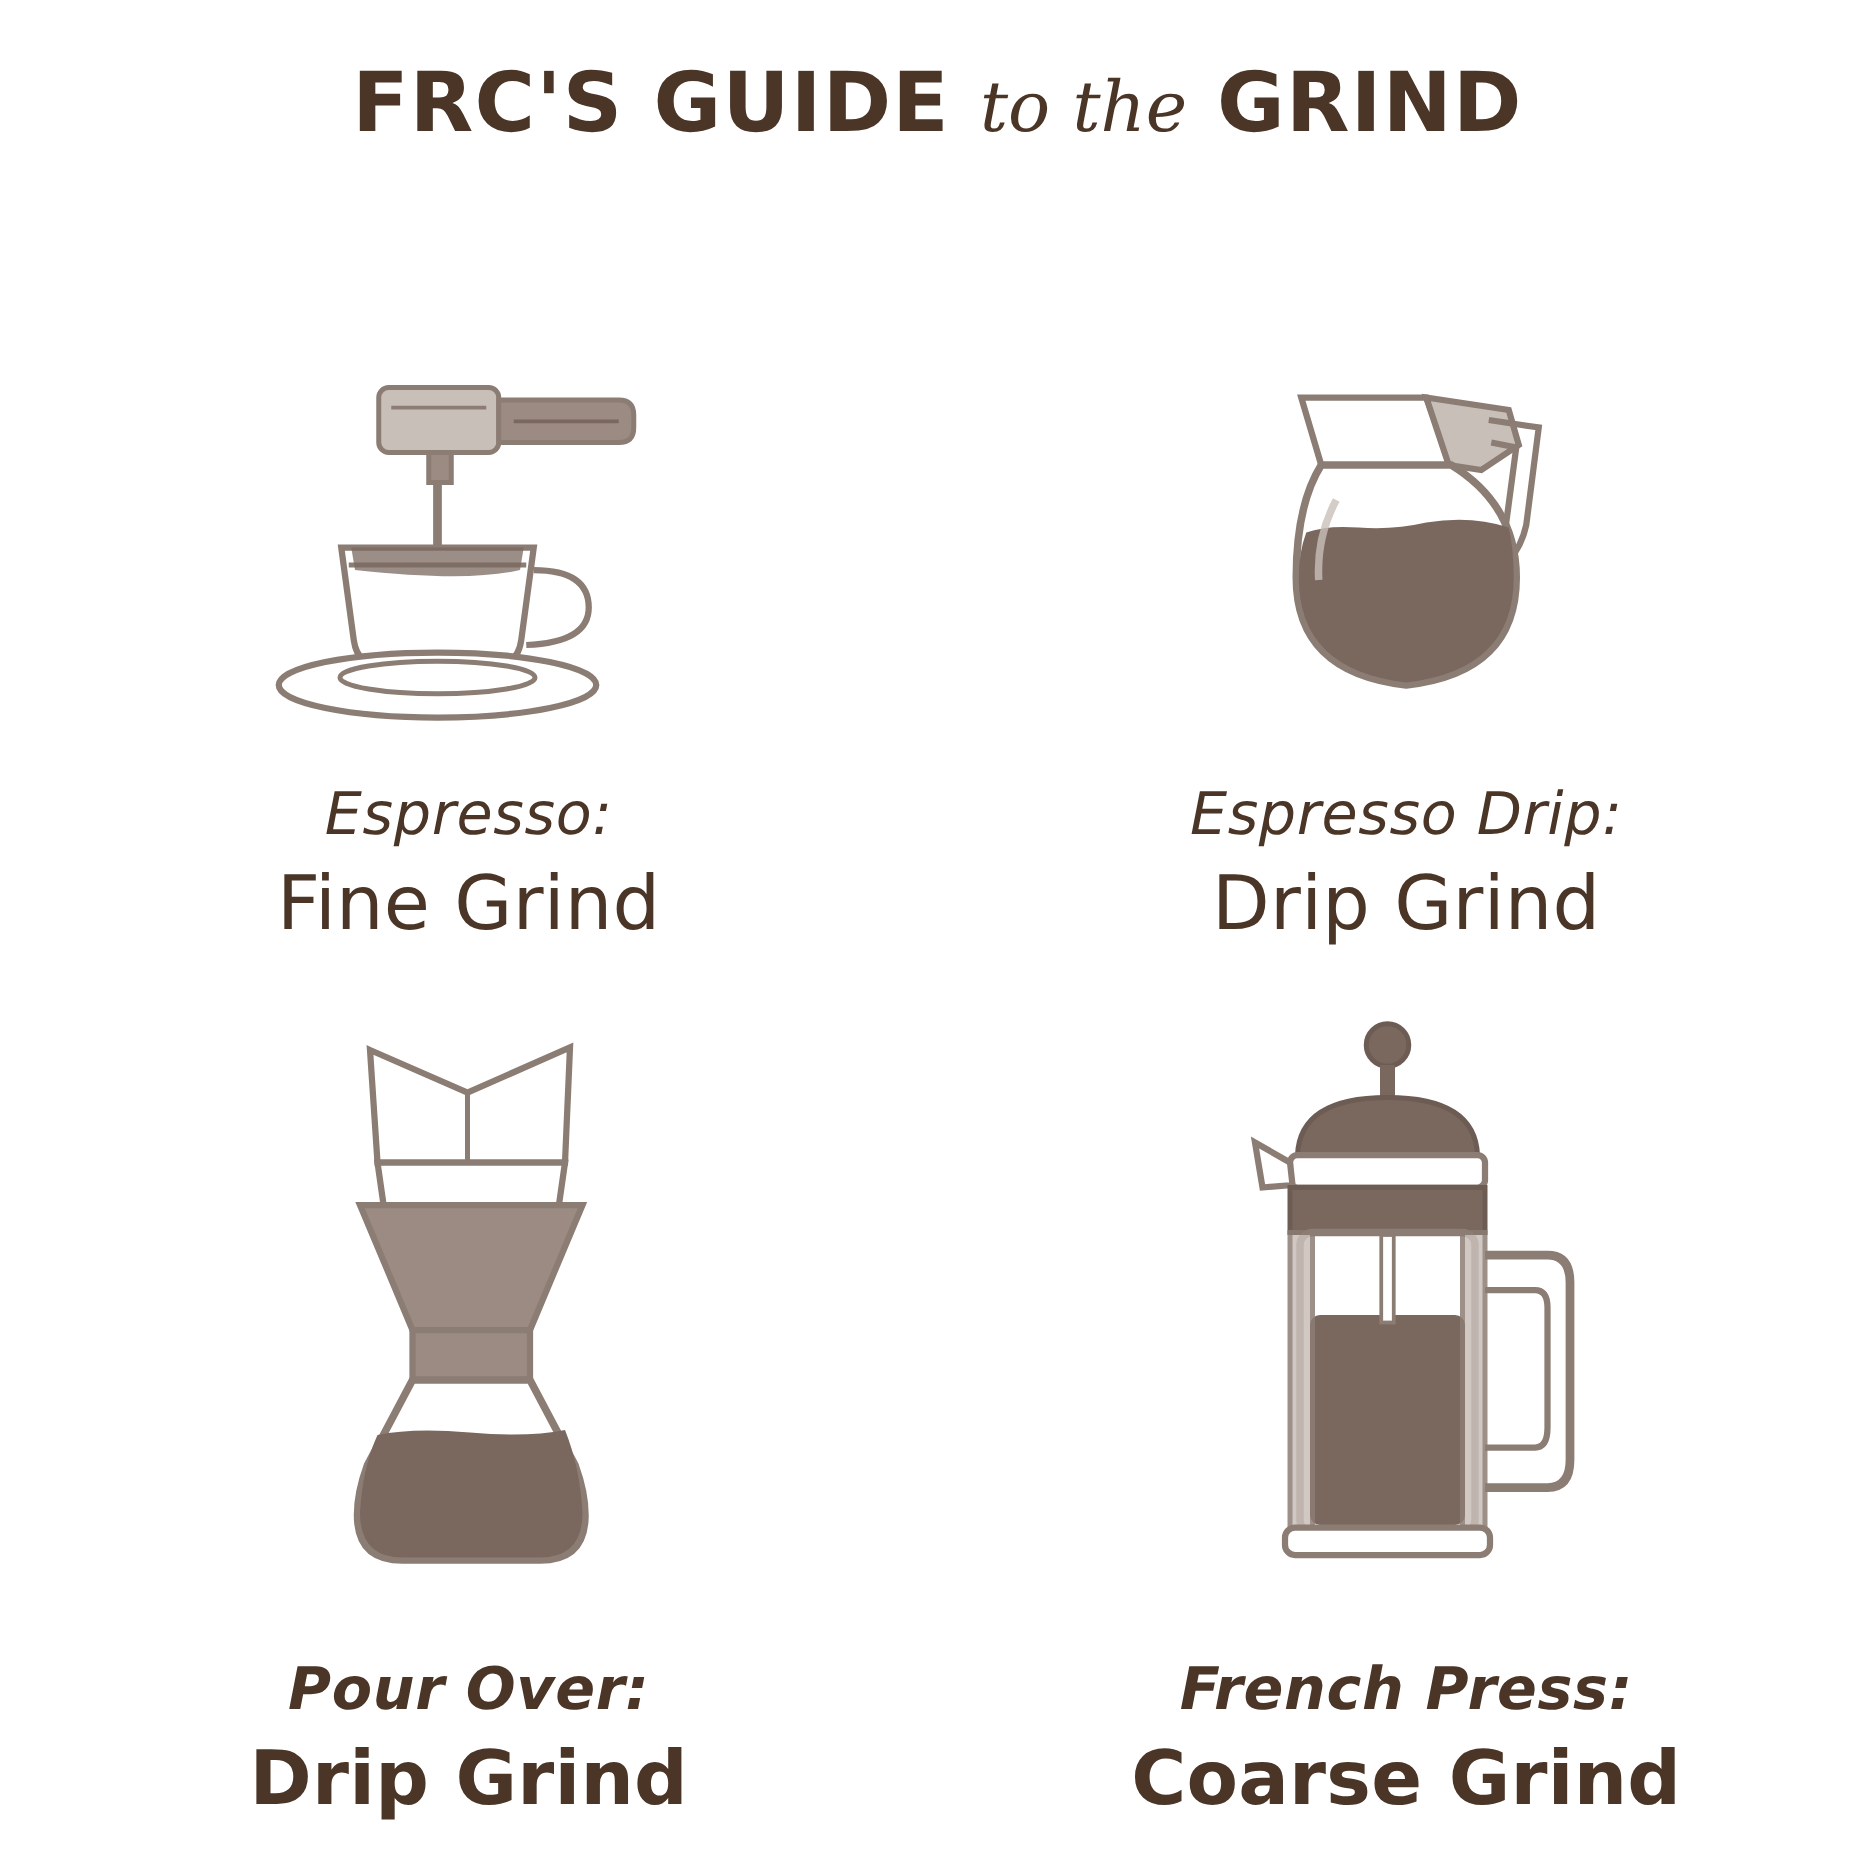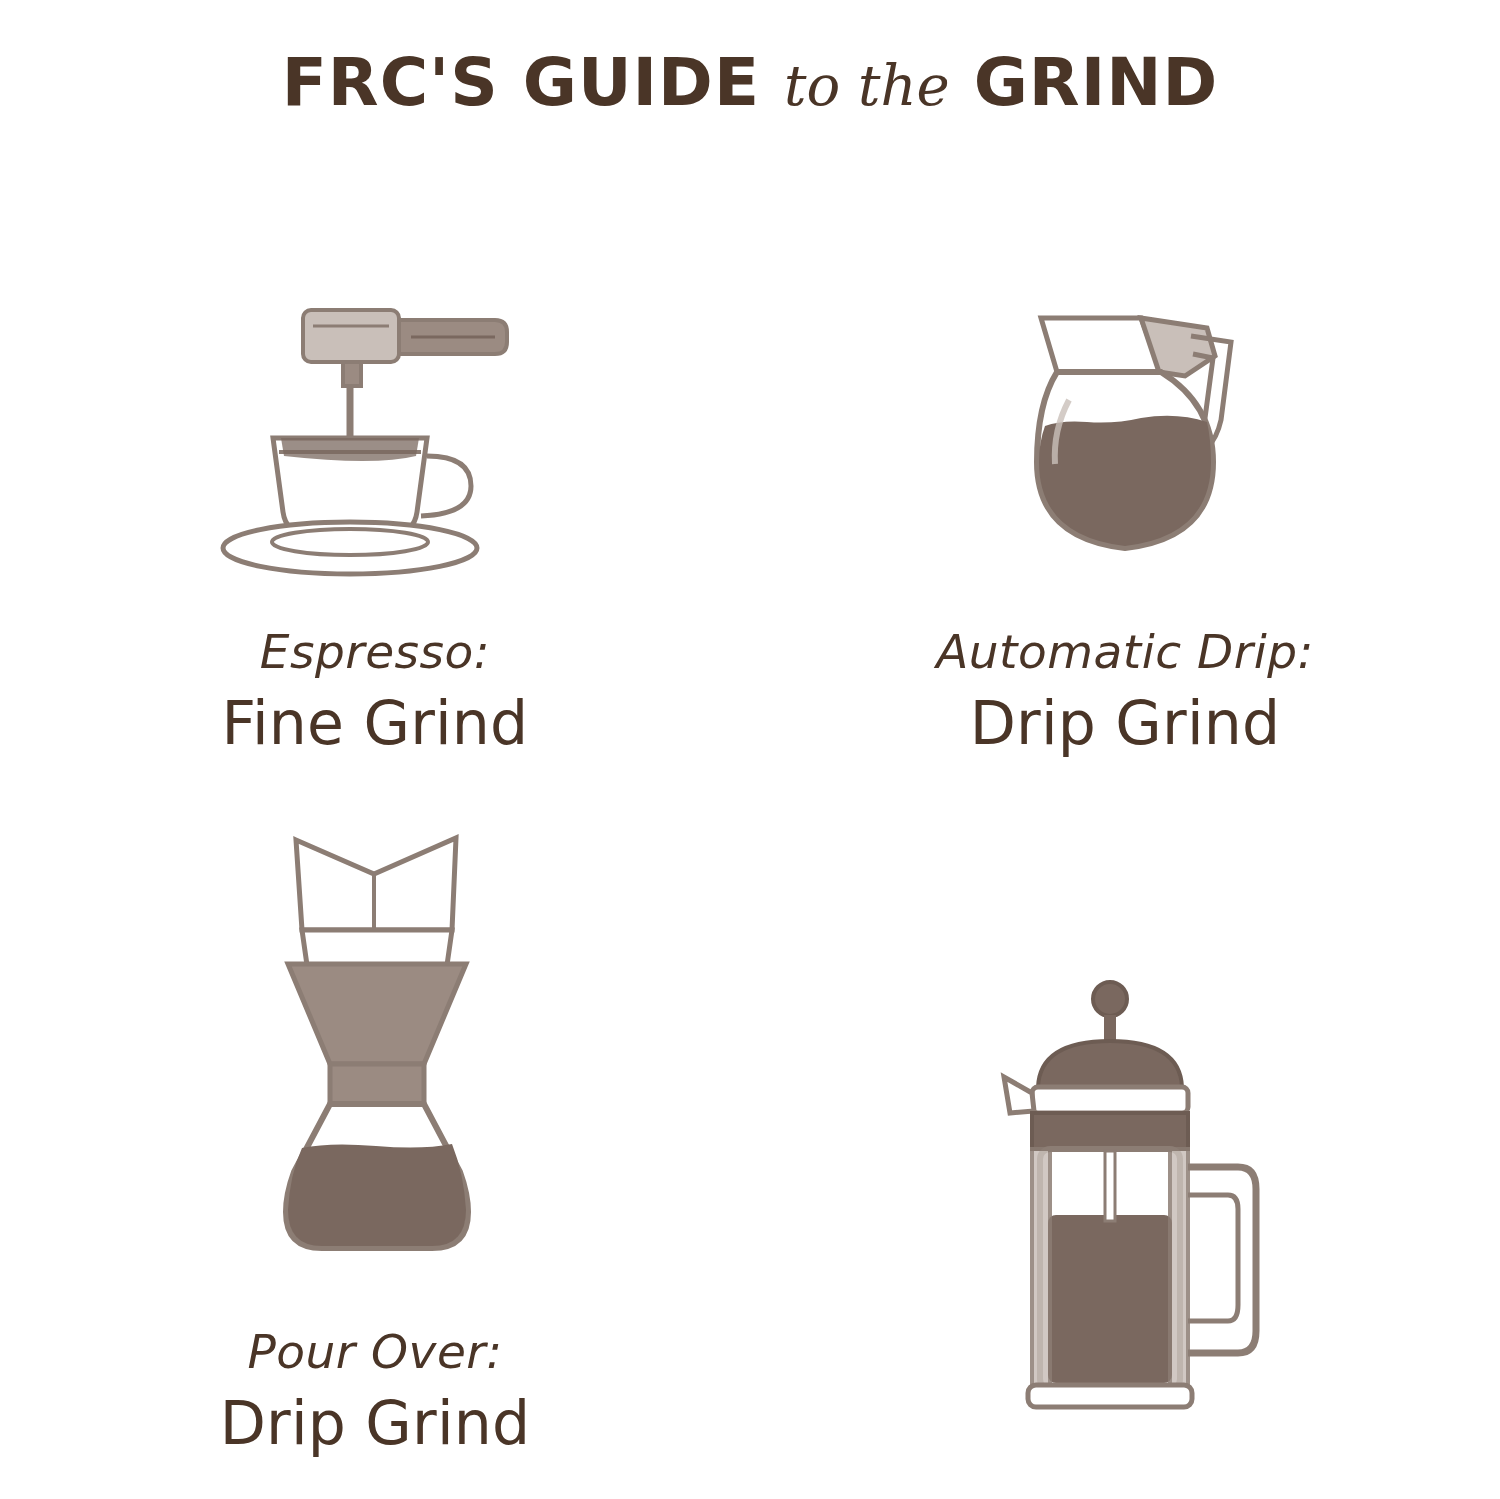--- a/index.html
+++ b/index.html
@@ -82,20 +82,21 @@
   .cap-grind {
     font-family: "DejaVu Sans", sans-serif;
     font-size: 60px;
     color: #4a3527;
     letter-spacing: 0.2px;
     display: block;
     margin-top: 6px;
   }
   .cell.row2 .caption {
     margin-top: 26px;
+    font-weight: bold;
   }
   svg { display: block; }
 </style>
 </head>
 <body>
 
 <div class="page">
 
   <div class="title">
     <span>FRC'S GUIDE</span>
@@ -148,21 +149,21 @@
           <path d="M248 74 L268 78 L260 138 Q254 162 236 166" fill="none" stroke="#8c7d74" stroke-width="5"></path>
 
           <path d="M112 92 L216 92 Q268 124 268 182 Q268 258 180 268 Q92 258 92 182 Q92 124 112 92 Z" fill="#ffffff" stroke="#8c7d74" stroke-width="6"></path>
 
           <path d="M100 146 Q116 140 142 142 Q170 144 196 138 Q232 132 262 142 Q266 160 266 182 Q266 256 180 266 Q94 256 94 182 Q94 162 100 146 Z" fill="#7a685f"></path>
 
           <path d="M124 120 Q108 150 110 184" fill="none" stroke="#c9bfb9" stroke-width="6" opacity="0.8"></path>
         </svg>
       </div>
       <div class="caption">
-        <span class="cap-method">Automatic Drip:</span>
+        <span class="cap-method">Espresso Drip:</span>
         <span class="cap-grind">Drip Grind</span>
       </div>
     </div>
 
     <div class="cell row2">
       <div class="art">
         <svg width="330" height="470" viewBox="0 0 330 470">
 
           <path d="M86 28 L164 62 L246 26 L242 118 L92 118 Z" fill="#ffffff" stroke="#8c7d74" stroke-width="5"></path>
           <path d="M164 62 L164 118" stroke="#8c7d74" stroke-width="4"></path>
@@ -207,16 +208,20 @@
 
           <rect x="72" y="174" width="18" height="244" fill="#c9bfb9" stroke="#8c7d74" stroke-width="4" opacity="0.85"></rect>
           <rect x="210" y="174" width="18" height="244" fill="#c9bfb9" stroke="#8c7d74" stroke-width="4" opacity="0.85"></rect>
 
           <rect x="68" y="410" width="164" height="22" rx="8" fill="#ffffff" stroke="#8c7d74" stroke-width="5"></rect>
 
           <path d="M228 192 L278 192 Q296 192 296 214 L296 356 Q296 378 278 378 L228 378" fill="none" stroke="#8c7d74" stroke-width="7"></path>
           <path d="M228 220 L268 220 Q278 220 278 234 L278 330 Q278 346 268 346 L228 346" fill="none" stroke="#8c7d74" stroke-width="5"></path>
         </svg>
       </div>
+      <div class="caption">
+        <span class="cap-method">French Press:</span>
+        <span class="cap-grind">Coarse Grind</span>
+      </div>
     </div>
 
   </div>
 </div>
 
 </body></html>

